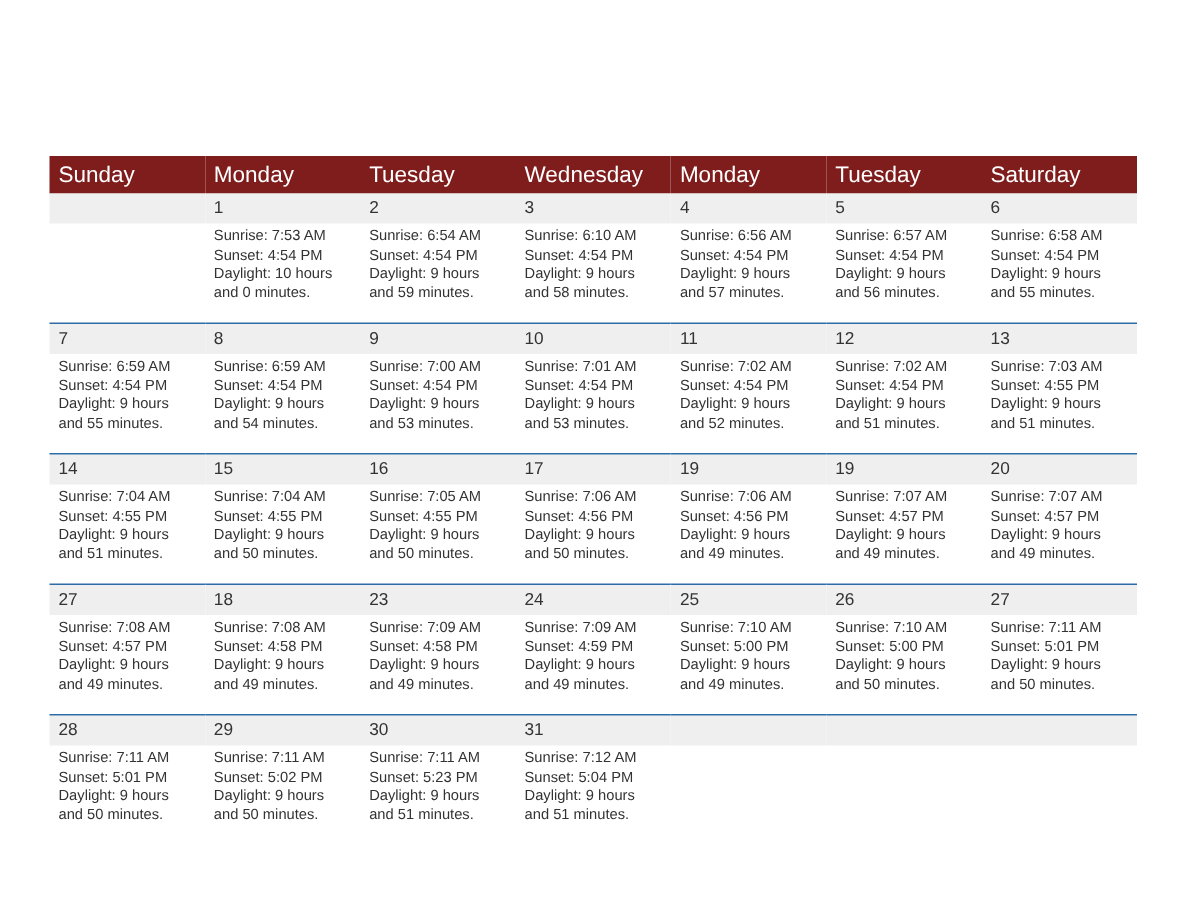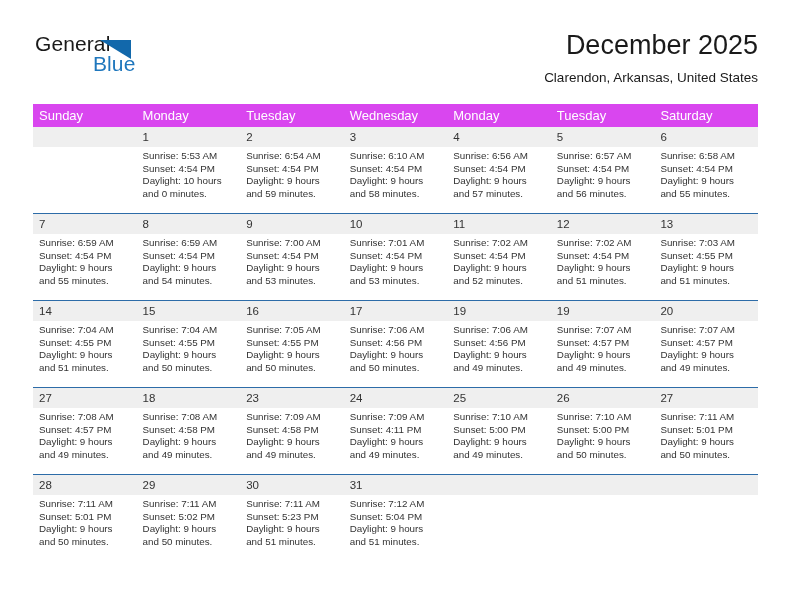--- a/index.html
+++ b/index.html
@@ -90,24 +90,24 @@
   
   .calendar {
     position: absolute;
     left: 33px;
     top: 104px;
     width: 725px;
     border-collapse: collapse;
     table-layout: fixed;
   }
   .calendar th {
-    background: #d946ef;
+    background: #7f1d1d;
     color: #ffffff;
     font-weight: normal;
-    font-size: 13px;
+    font-size: 15px;
     text-align: left;
     padding: 4px 0 4px 6px;
     height: 13px;
     font-family: "Liberation Sans", sans-serif;
   }
   .calendar td {
     vertical-align: top;
     padding: 0;
     width: 103.57px;
     border-top: 1.5px solid #2d6ca8;
@@ -141,34 +141,20 @@
   }
   .details div {
     white-space: nowrap;
   }
 </style>
 </head>
 <body>
 
 <div class="page">
 
-  <div class="header">
-
-    <div class="logo">
-      <span class="logo-general">General</span>
-      <span class="logo-tri"></span>
-      <span class="logo-blue">Blue</span>
-    </div>
-
-    <div class="title-block">
-      <div class="month-title">December 2025</div>
-      <div class="location">Clarendon, Arkansas, United States</div>
-    </div>
-
-  </div>
 
   <table class="calendar">
     <thead>
       <tr>
         <th>Sunday</th>
         <th>Monday</th>
         <th>Tuesday</th>
         <th>Wednesday</th>
         <th>Monday</th>
         <th>Tuesday</th>
@@ -185,21 +171,21 @@
                 <div></div>
                 <div></div>
                 <div></div>
               </div>
             </div>
           </td>
           <td>
             <div class="cell">
               <div class="daynum">1</div>
               <div class="details">
-                <div>Sunrise: 5:53 AM</div>
+                <div>Sunrise: 7:53 AM</div>
                 <div>Sunset: 4:54 PM</div>
                 <div>Daylight: 10 hours</div>
                 <div>and 0 minutes.</div>
               </div>
             </div>
           </td>
           <td>
             <div class="cell">
               <div class="daynum">2</div>
               <div class="details">
@@ -445,21 +431,21 @@
                 <div>Daylight: 9 hours</div>
                 <div>and 49 minutes.</div>
               </div>
             </div>
           </td>
           <td>
             <div class="cell">
               <div class="daynum">24</div>
               <div class="details">
                 <div>Sunrise: 7:09 AM</div>
-                <div>Sunset: 4:11 PM</div>
+                <div>Sunset: 4:59 PM</div>
                 <div>Daylight: 9 hours</div>
                 <div>and 49 minutes.</div>
               </div>
             </div>
           </td>
           <td>
             <div class="cell">
               <div class="daynum">25</div>
               <div class="details">
                 <div>Sunrise: 7:10 AM</div>

